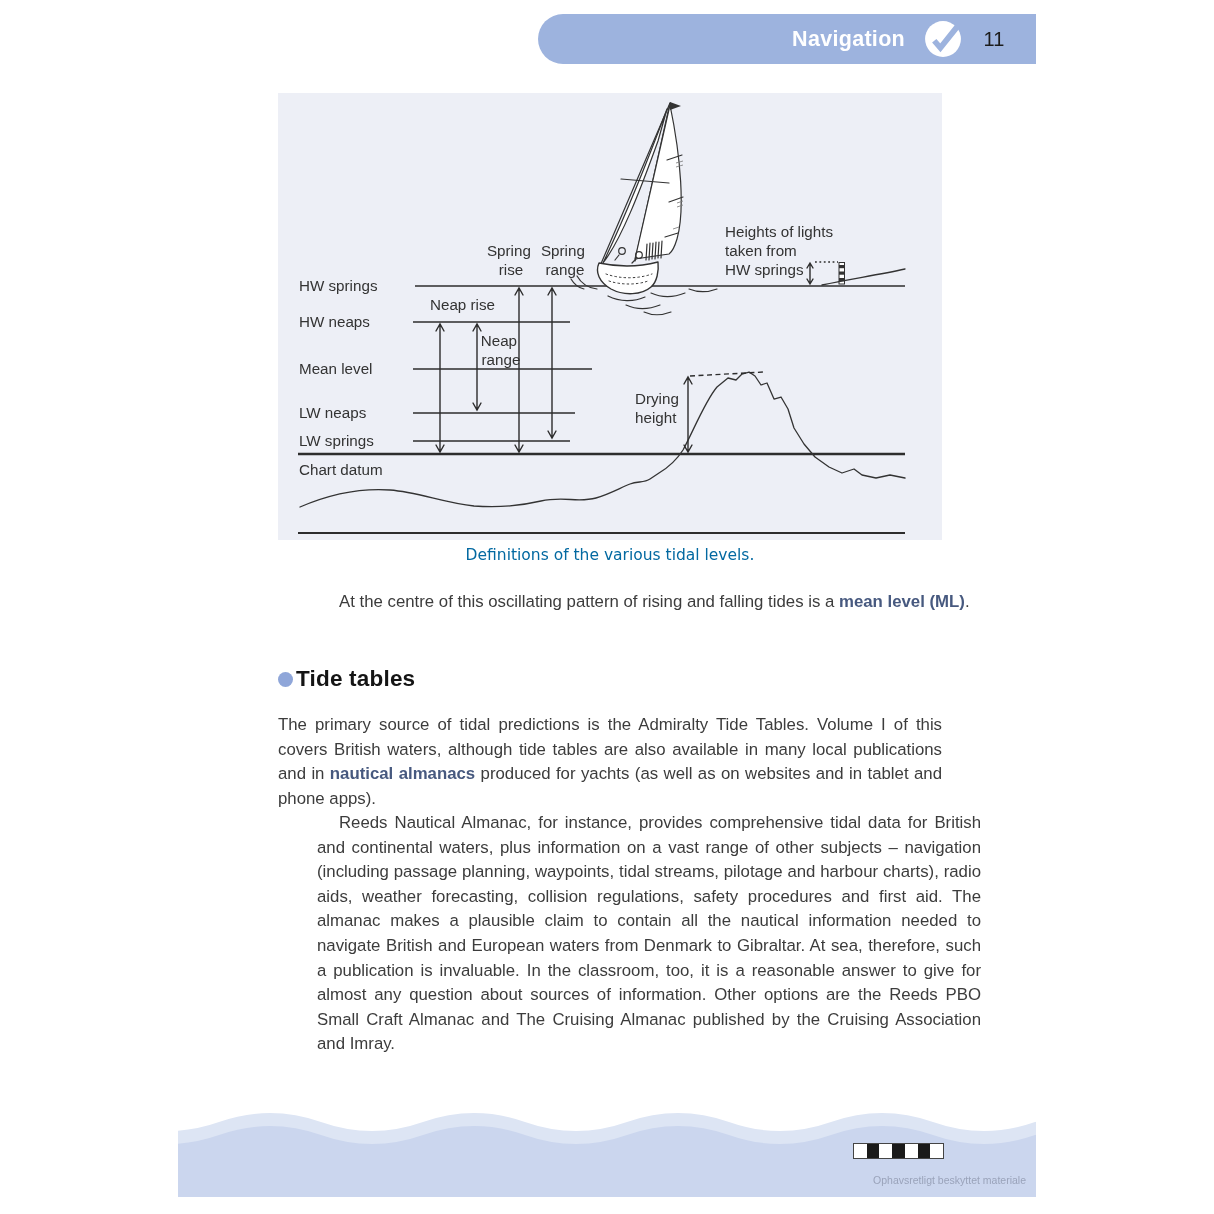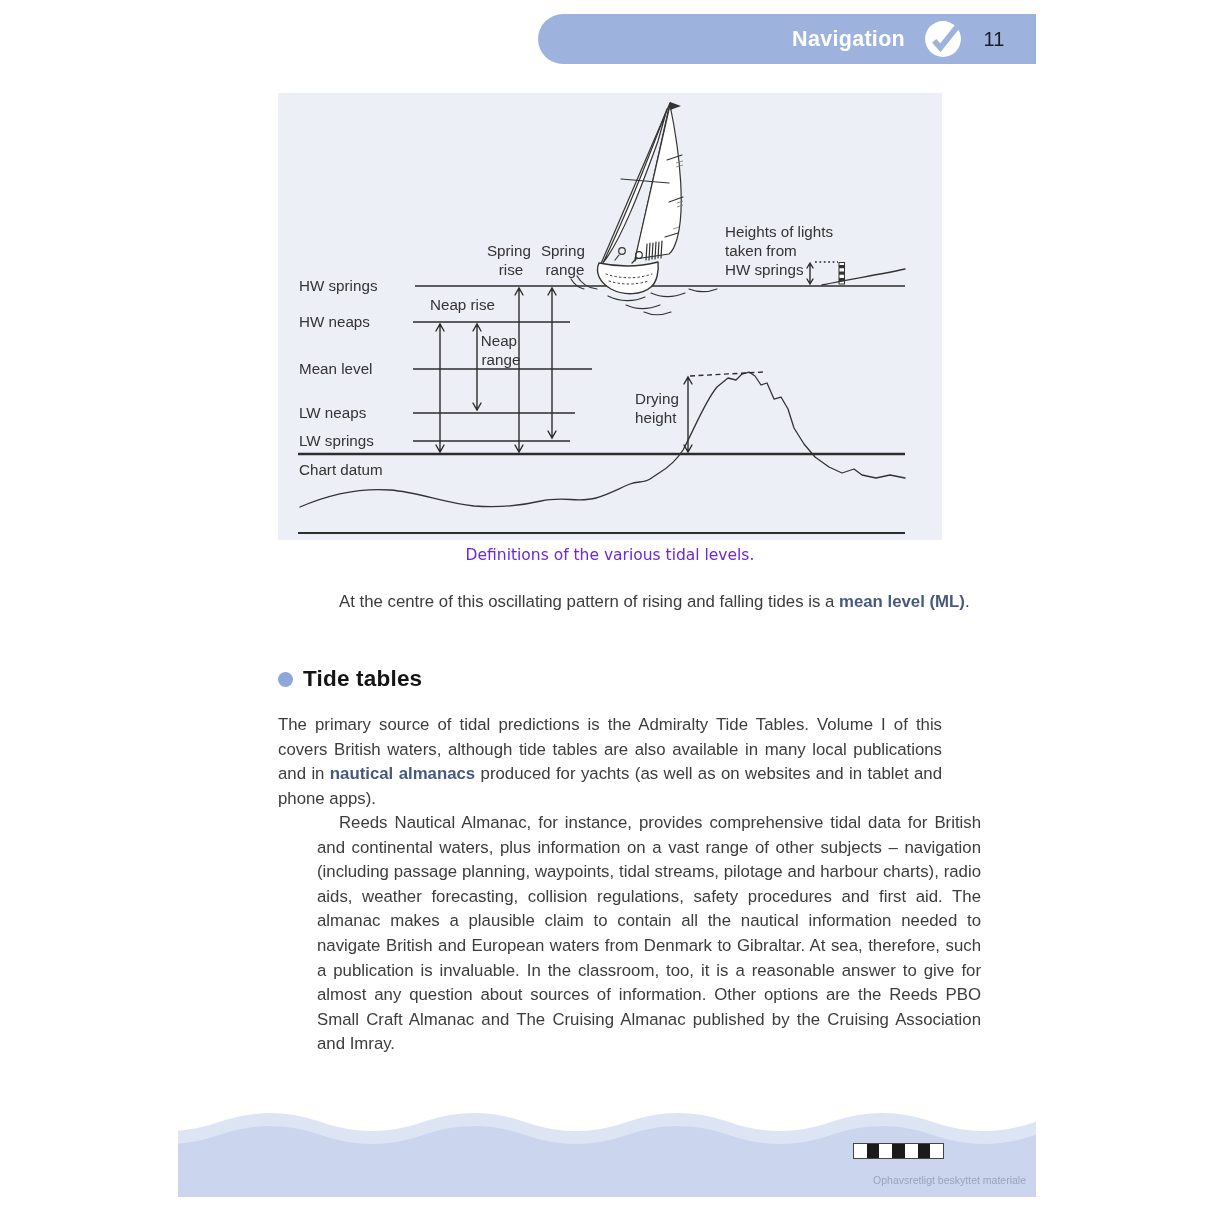--- a/index.html
+++ b/index.html
@@ -30,29 +30,29 @@
   .arr{stroke:#2d2d2d;stroke-width:1.4;fill:none;stroke-linecap:round;}
   .sail{fill:#ffffff;}
   .hull{fill:#ffffff;stroke-width:1.4;}
   .dots{stroke-dasharray:1.6 3;stroke-width:1;}
   .dash{stroke:#2d2d2d;stroke-width:1.4;fill:none;stroke-dasharray:5 3.5;}
   .dot{stroke:#2d2d2d;stroke-width:1.3;fill:none;stroke-dasharray:1.8 2.6;}
   .faint{stroke:#777;stroke-width:.8;fill:none;}
   .dlabel{font-family:"Liberation Sans",sans-serif;font-size:15.2px;fill:#333;}
 
   .caption{left:278px;top:546px;width:664px;text-align:center;
-    font-family:"DejaVu Sans",sans-serif;font-size:15.5px;color:#6d28d9;}
+    font-family:"DejaVu Sans",sans-serif;font-size:15.5px;color:#0369a1;}
 
   
   .para{left:278px;width:664px;font-size:16.8px;line-height:24.6px;color:var(--body-text);
     text-align:justify;}
   .indent{text-indent:22px;margin-left:39px;}
   .seg-italic{}
   .seg-bold-navy{font-weight:700;color:var(--navy);}
-  .section-head{left:278px;top:666px;display:flex;align-items:center;gap:10px;}
+  .section-head{left:278px;top:666px;display:flex;align-items:center;gap:3px;}
   .bullet{width:15px;height:15px;border-radius:50%;background:var(--bullet);flex:0 0 auto;}
   .section-title{font-size:22.5px;font-weight:700;color:#141414;letter-spacing:.2px;}
 
   
   .footer-band{left:178px;top:1108px;width:858px;height:89px;}
   .footer-band svg{position:absolute;left:0;top:0;}
   .wave-light{fill:var(--wave-light);}
   .wave-dark{fill:var(--wave-dark);}
   .barcode{position:absolute;left:675px;top:35px;width:89px;height:14px;border:1px solid #444;
     display:flex;box-sizing:content-box;}

